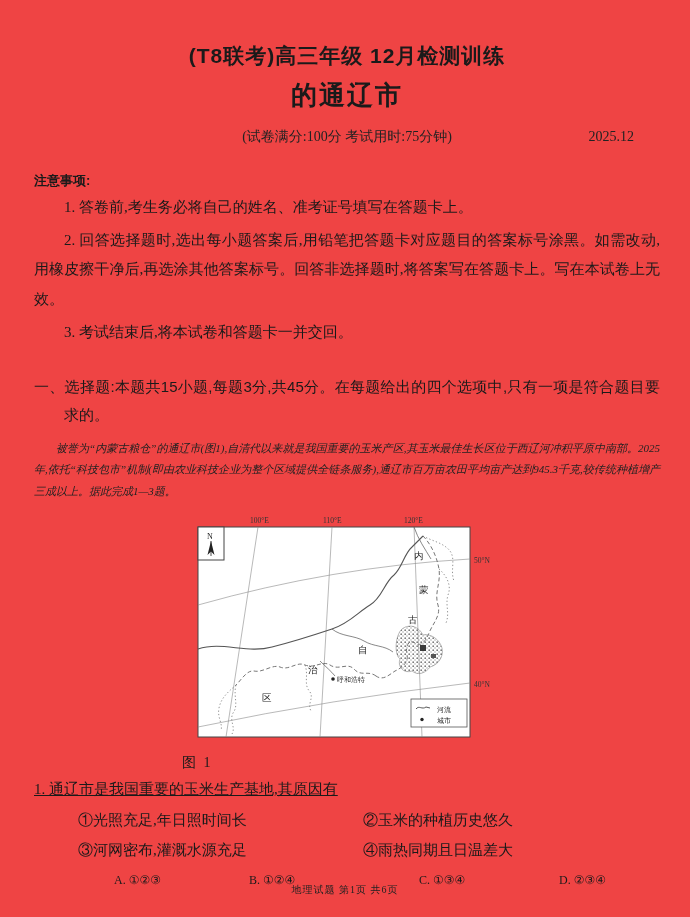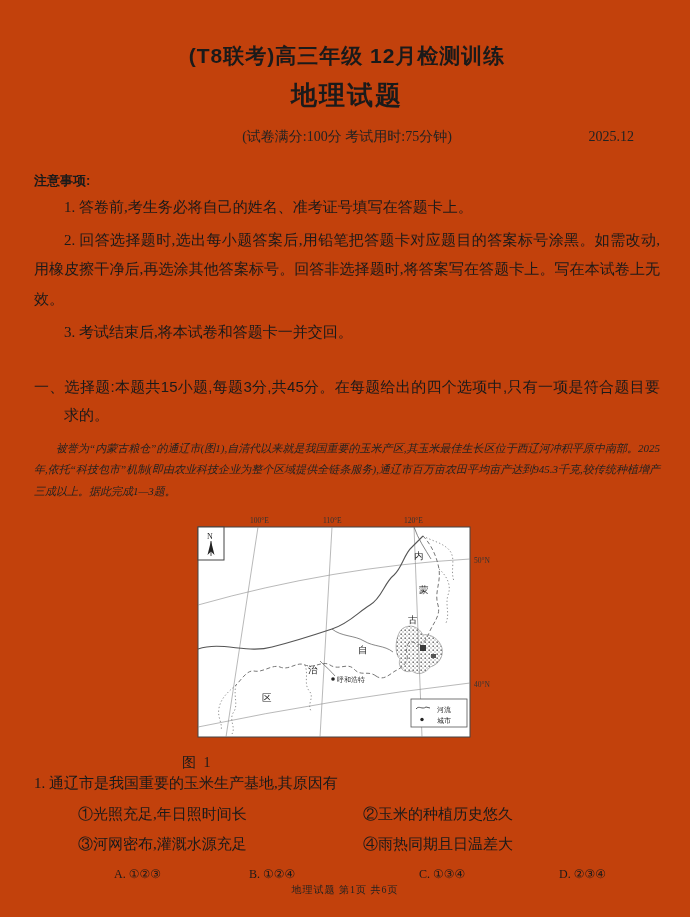--- a/index.html
+++ b/index.html
@@ -1,52 +1,52 @@
 <!DOCTYPE html>
 <html><head>
 <meta charset="utf-8">
 <style>
   html,body{margin:0;padding:0;background:#e8e8e8;}
   .page{
-    width:690px;height:917px;position:relative;background:#c2410c;color:#1a1a1a;
+    width:690px;height:917px;position:relative;background:#ef4444;color:#1a1a1a;
     font-family:"Liberation Serif", serif; box-sizing:border-box;
     padding:40px 30px 0 34px; overflow:hidden; margin:0 auto;
   }
   .title1{text-align:center;font-family:"Liberation Sans",sans-serif;font-weight:bold;
     font-size:21px;letter-spacing:1px;margin:2px 0 0 0;}
   .title2{text-align:center;font-family:"Liberation Sans",sans-serif;font-weight:bold;
     font-size:26px;letter-spacing:2px;margin:8px 0 0 0;}
   .meta-row{position:relative;text-align:center;font-size:14px;margin-top:15px;color:#222;}
   .date{position:absolute;right:26px;top:1px;font-size:14px;}
   .notice-heading{font-family:"Liberation Sans",sans-serif;font-weight:bold;font-size:13px;margin-top:26px;}
   .notice-item{font-size:15px;line-height:1.98;text-indent:2em;margin:3px 0 0 0;text-align:justify;}
   .section-heading{font-family:"Liberation Sans",sans-serif;font-weight:normal;font-size:15px;
     line-height:1.85;padding-left:2em;text-indent:-2em;margin-top:26px;text-align:justify;}
   .passage{font-style:italic;font-size:11px;line-height:1.95;text-indent:2em;
     text-align:justify;margin-top:9px;color:#222;}
   .figure{width:330px;margin:6px auto 0;text-align:left;}
   .figure svg{display:block;margin:0 auto;}
   .figure-caption{font-size:14px;margin-top:13px;letter-spacing:2px;}
-  .q-stem{font-size:15px;margin-top:2px;}
+  .q-stem{font-size:15px;margin-top:8px;text-decoration:underline;}
   .q-statements{display:grid;grid-template-columns:285px 1fr;padding-left:44px;
     font-size:15px;row-gap:11px;margin-top:12px;}
   .q-choices{display:flex;padding-left:26px;font-size:12px;margin-top:13px;justify-content:center;}
   .q-choices .ch-a{width:135px;}
   .q-choices .ch-b{width:170px;}
   .q-choices .ch-c{width:140px;}
   .footer{position:absolute;bottom:20px;left:0;right:0;text-align:center;font-size:10px;color:#222;letter-spacing:1px;}
   .map-label{font-family:"Liberation Serif",serif;}
 </style>
 </head>
 <body>
 
 <div class="page">
 
   <div class="title1">(T8联考)高三年级 12月检测训练</div>
-  <div class="title2">地理试题</div>
+  <div class="title2">的通辽市</div>
 
   <div class="meta-row">
     <span>(试卷满分:100分  考试用时:75分钟)</span>
     <span class="date">2025.12</span>
   </div>
 
   <div class="notice-heading">注意事项:</div>
   <p class="notice-item">1. 答卷前,考生务必将自己的姓名、准考证号填写在答题卡上。</p>
   <p class="notice-item">2. 回答选择题时,选出每小题答案后,用铅笔把答题卡对应题目的答案标号涂黑。如需改动,用橡皮擦干净后,再选涂其他答案标号。回答非选择题时,将答案写在答题卡上。写在本试卷上无效。</p>
   <p class="notice-item">3. 考试结束后,将本试卷和答题卡一并交回。</p>

